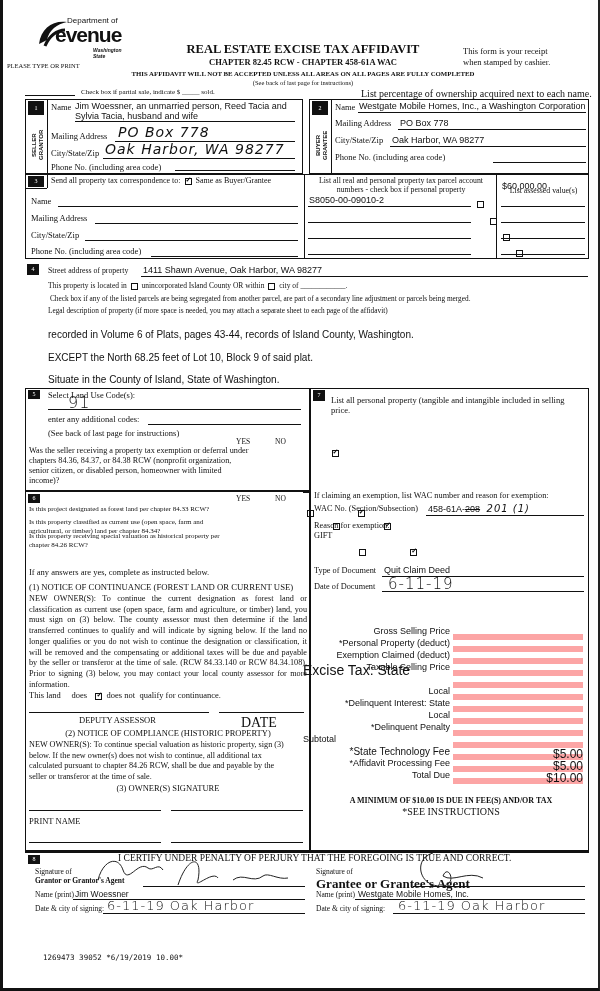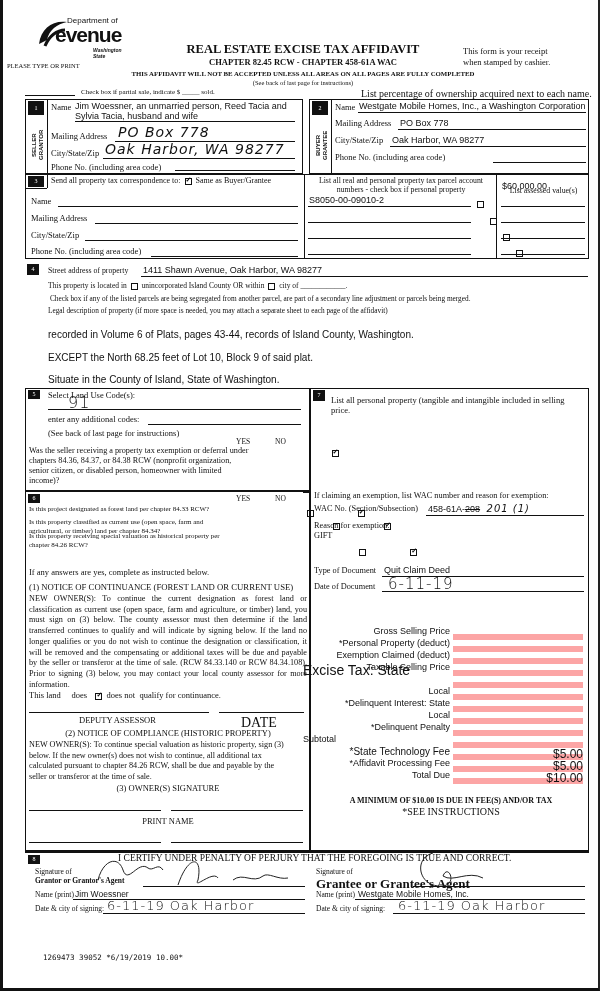--- a/index.html
+++ b/index.html
@@ -191,21 +191,21 @@
   <div class="uline" style="left:26px;top:712px;width:180px"></div>
   <div class="uline" style="left:216px;top:712px;width:85px"></div>
   <div class="row" style="left:76px;top:715px;font-size:8.5px">DEPUTY ASSESSOR</div>
   <div class="row" style="left:238px;top:715px;font-size:14px">DATE</div>
 
   <div class="abs" style="left:26px;top:728px;width:278px;text-align:center;font-size:8.5px">(2) NOTICE OF COMPLIANCE (HISTORIC PROPERTY)</div>
   <div class="abs" style="left:26px;top:740px;width:258px;font-size:8.2px;line-height:10.5px">NEW OWNER(S): To continue special valuation as historic property, sign (3) below. If the new owner(s) does not wish to continue, all additional tax calculated pursuant to chapter 84.26 RCW, shall be due and payable by the seller or transferor at the time of sale.</div>
   <div class="abs" style="left:26px;top:783px;width:278px;text-align:center;font-size:8.5px">(3) OWNER(S) SIGNATURE</div>
   <div class="uline" style="left:26px;top:810px;width:132px"></div>
   <div class="uline" style="left:168px;top:810px;width:132px"></div>
-  <div class="abs" style="left:26px;top:816px;width:278px;text-align:center;font-size:8.5px">PRINT NAME</div>
+  <div class="abs" style="left:26px;top:816px;width:278px;text-align:left;font-size:8.5px">PRINT NAME</div>
   <div class="uline" style="left:26px;top:842px;width:132px"></div>
   <div class="uline" style="left:168px;top:842px;width:132px"></div>
 
   
   <div class="box" style="left:307px;top:388px;width:279px;height:463px"></div>
   <div class="badge" style="left:310px;top:390px;width:12px;height:11px">7</div>
   <div class="abs" style="left:328px;top:395px;width:245px;font-size:8.5px;line-height:10px">List all personal property (tangible and intangible included in selling price.</div>
   <div class="abs" style="left:300px;top:492px;width:7px;border-bottom:1px solid #111"></div>
 
   <div class="row" style="left:311px;top:491px;font-size:8.3px">If claiming an exemption, list WAC number and reason for exemption:</div>

